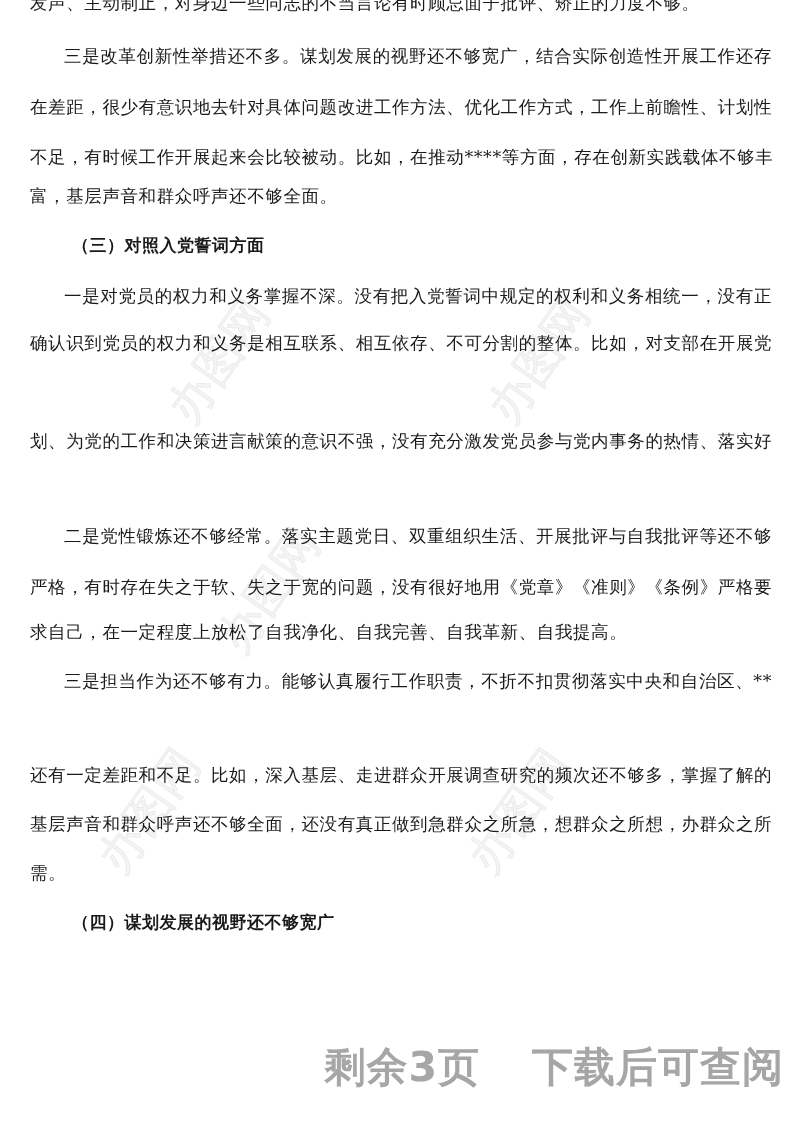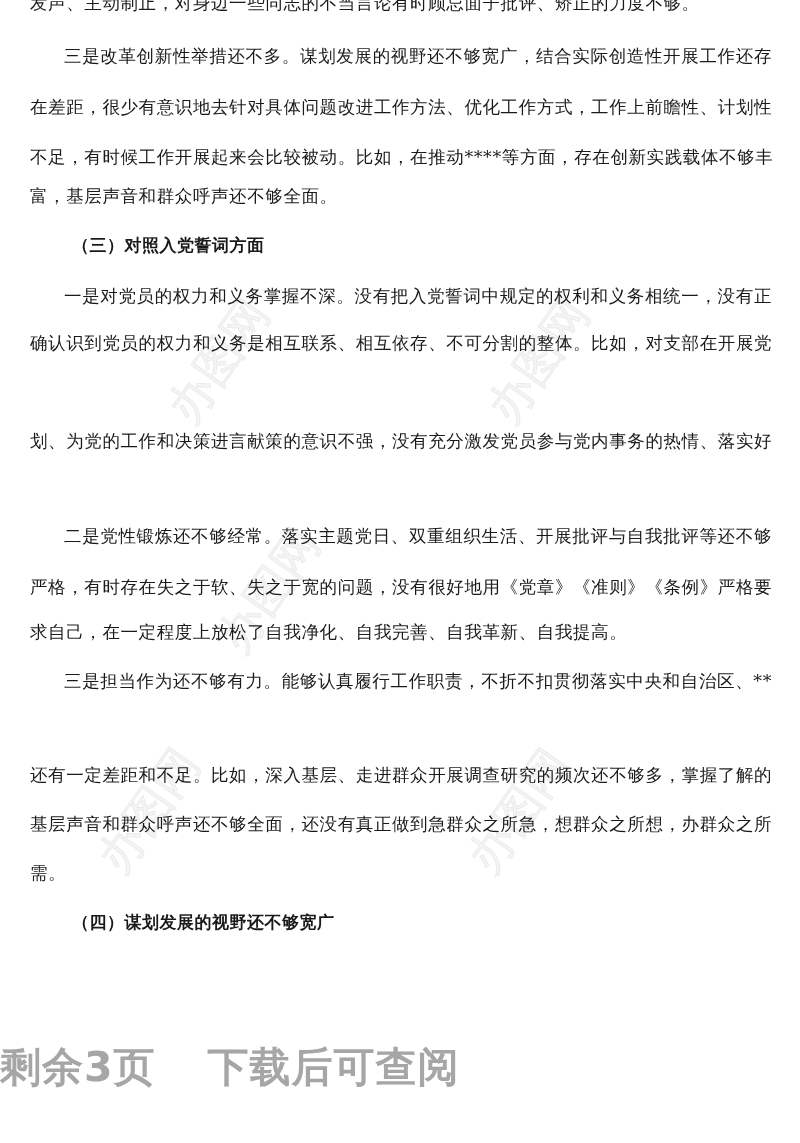--- a/index.html
+++ b/index.html
@@ -58,21 +58,21 @@
       transform: rotate(-55deg);
       white-space: nowrap;
       pointer-events: none;
       -webkit-text-stroke: 1px rgba(0,0,0,0.06);
     }
     .footer-banner {
       position: absolute;
       left: 0;
       top: 1040px;
       width: 784px;
-      text-align: left;
+      text-align: right;
       font-family: "DejaVu Sans", sans-serif;
       font-weight: bold;
       font-size: 41px;
       color: #a6a6a6;
       letter-spacing: 1px;
     }
     .footer-banner span.gap {
       display: inline-block;
       width: 52px;
     }

